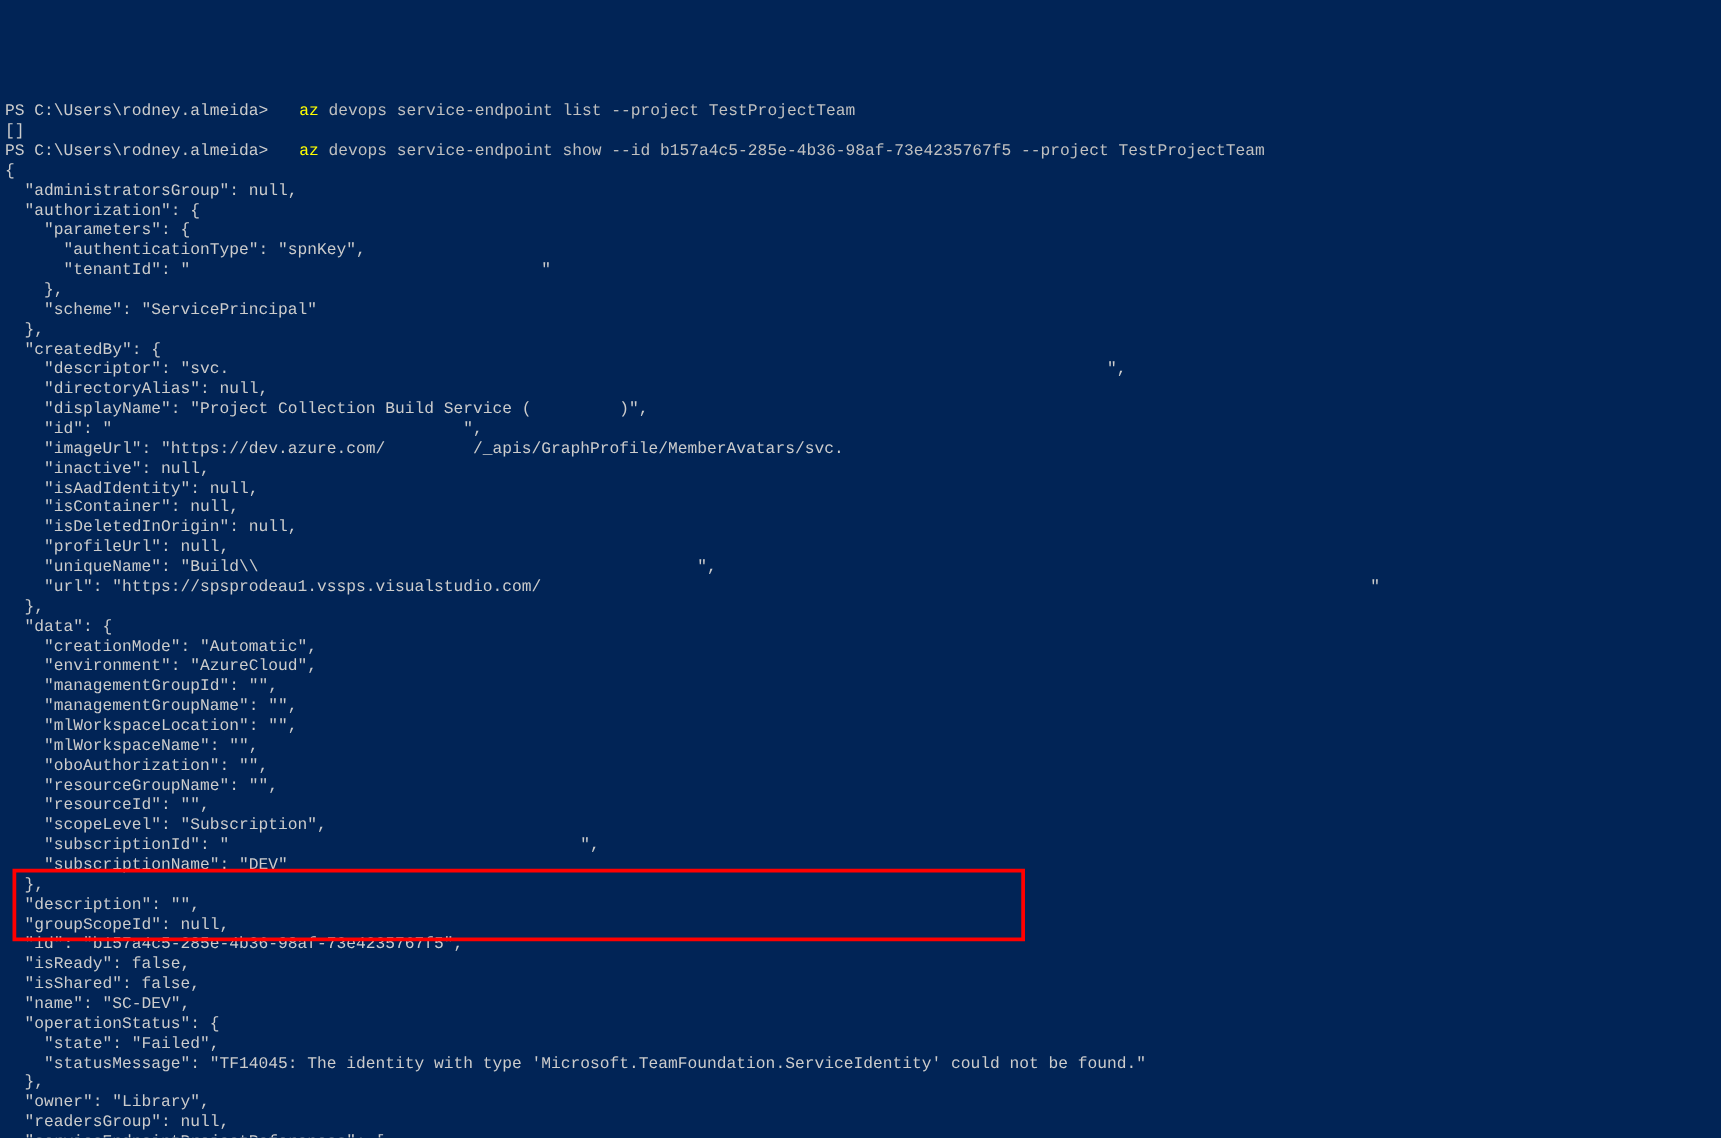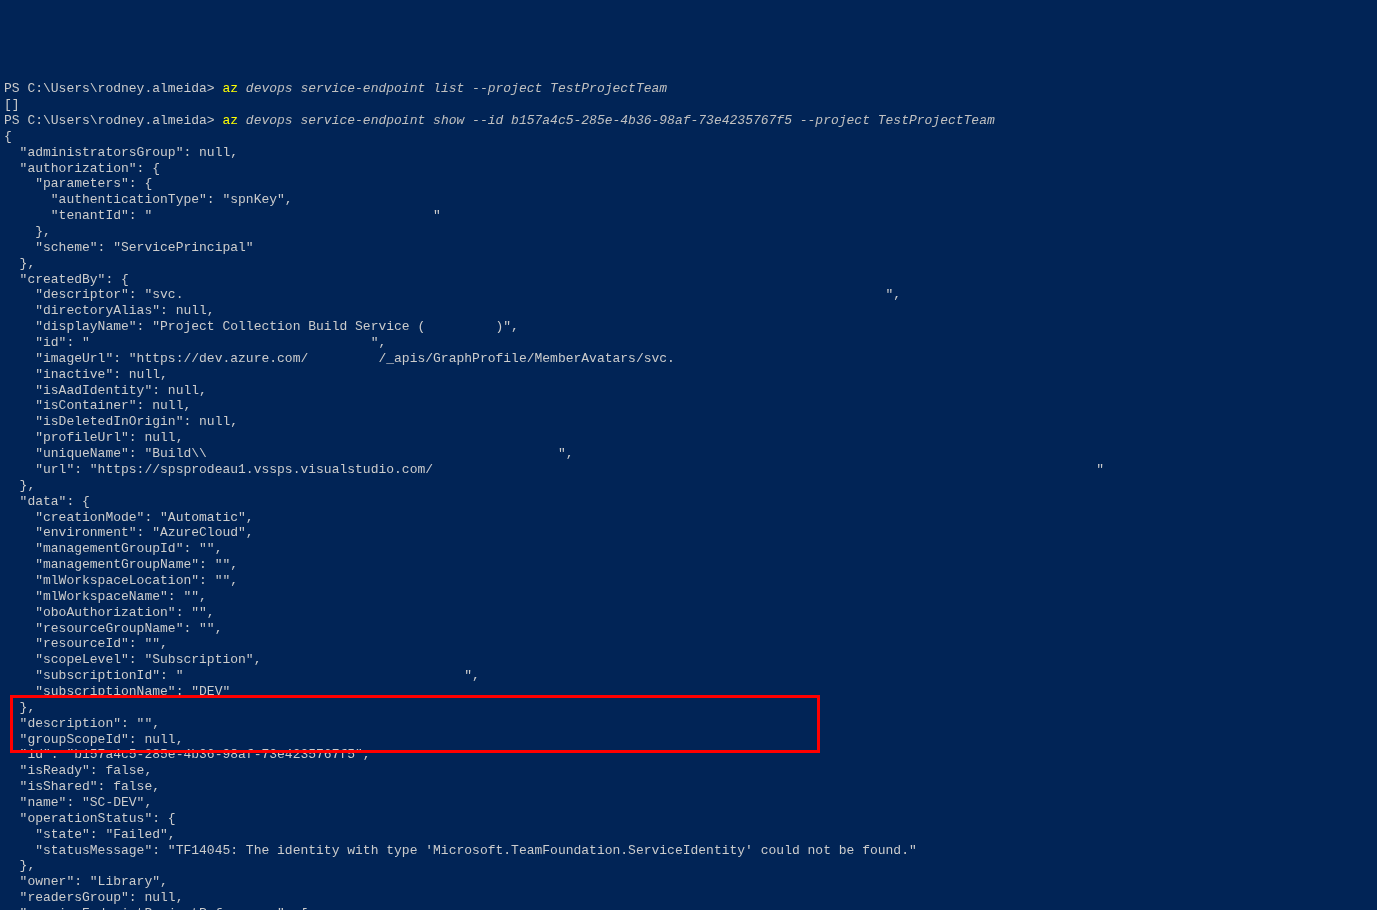--- a/index.html
+++ b/index.html
@@ -17,24 +17,24 @@
       white-space: pre;
       width: 1377px;
       height: 910px;
       overflow: hidden;
     }
     .prompt-line {
       color: #cccccc;
     }
     .cmd-yellow {
       color: #ffff00;
+      margin-left: 17px;
     }
     .cmd-gray {
       color: #c0c0c0;
-      font-style: italic;
     }
     .output {
       color: #cccccc;
     }
     .highlight-box {
       border: 3px solid #ff0000;
       position: absolute;
       pointer-events: none;
     }
     #terminal-content {

